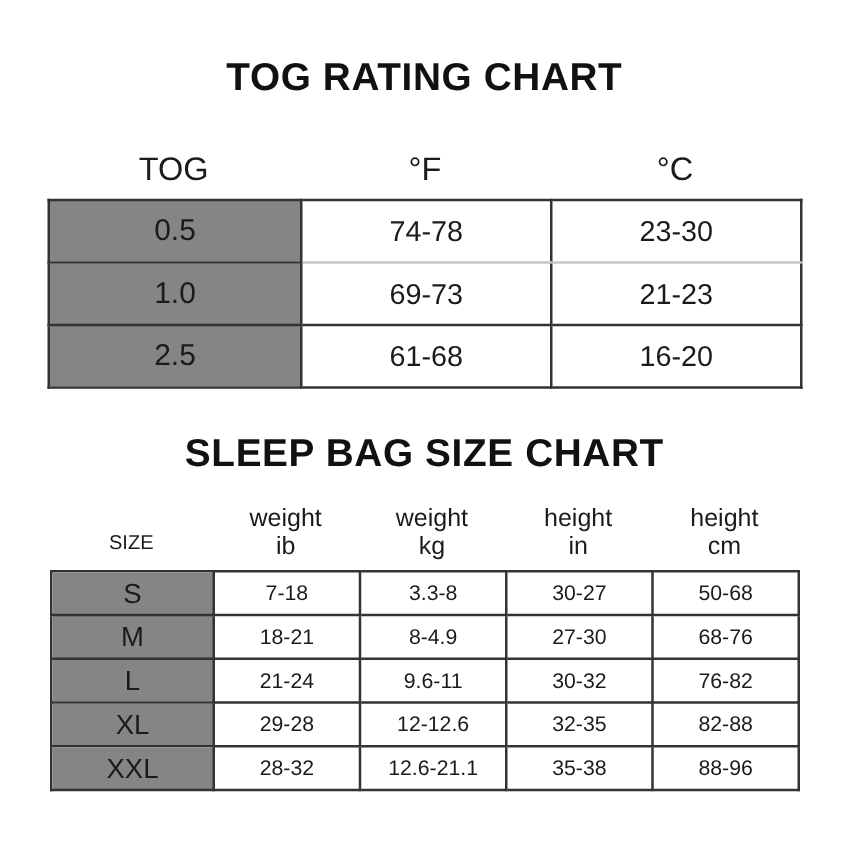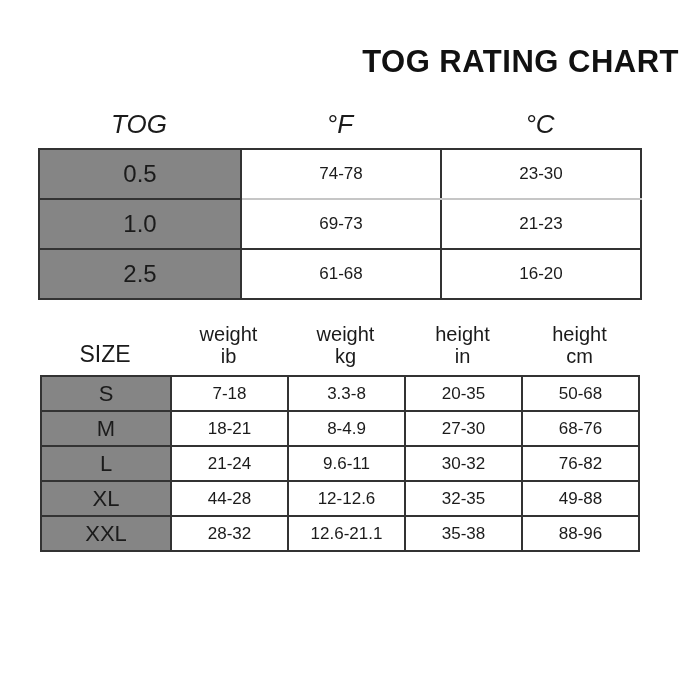--- a/index.html
+++ b/index.html
@@ -7,75 +7,74 @@
   body {
     width: 679px;
     height: 679px;
     background: #ffffff;
     font-family: "Liberation Sans", "DejaVu Sans", sans-serif;
     color: #1b1b1b;
     overflow: hidden;
   }
   .chart-title {
     margin: 44px 0 0 0;
-    text-align: right;
+    text-align: center;
     font-size: 31px;
     line-height: 36px;
     font-weight: 700;
     letter-spacing: 0.5px;
     color: #111111;
   }
   .chart-title.second { margin-top: 34px; }
 
   
   .thead {
     display: grid;
     align-items: center;
     justify-items: center;
     text-align: center;
     color: #1b1b1b;
   }
   .thead1 {
     grid-template-columns: 202px 200px 200px;
     width: 602px;
-    margin: 29px 0 0 38px;
+    margin: 40px 0 0 38px;
     height: 30px;
     font-size: 26px;
-    font-style: italic;
   }
   .thead2 {
     grid-template-columns: 130px 117px 117px 117px 117px;
     width: 598px;
     margin: 22px 0 0 40px;
     height: 46px;
     font-size: 20px;
     line-height: 22px;
   }
   .thead2 .th { white-space: pre-line; }
-  .thead2 .size-th { font-size: 23px; padding-top: 6px; margin-top: 12px; }
+  .thead2 .size-th { font-size: 16px; padding-top: 6px; margin-top: 12px; }
 
   table {
     border-collapse: collapse;
     table-layout: fixed;
   }
   td {
     border: 2px solid #333333;
     text-align: center;
     vertical-align: middle;
     padding: 0;
     overflow: hidden;
   }
   .row-label {
     background: #858585;
   }
   .tog-table {
     width: 602px;
     margin: 9px 0 0 38px;
   }
-  .tog-table td { height: 50px; font-size: 17px; }
+  .tog-table td { height: 50px; font-size: 23px; }
   .tog-table td.row-label { width: 202px; font-size: 24px; }
   .tog-table td.c2 { width: 200px; }
   .tog-table td.c3 { width: 200px; }
   
   .tog-table .light-bottom { border-bottom: 2px solid #c6c6c6; }
   .tog-table .light-top { border-top: 2px solid #c6c6c6; }
 
   .size-table {
     width: 598px;
     margin: 7px 0 0 40px;
@@ -110,62 +109,63 @@
       <td class="c3 light-top">21-23</td>
     </tr>
     <tr>
       <td class="row-label">2.5</td>
       <td class="c2">61-68</td>
       <td class="c3">16-20</td>
     </tr>
   </tbody>
     </table>
 
+  <h1 class="chart-title second">SLEEP BAG SIZE CHART</h1>
 
   <div class="thead thead2">
     <div class="th size-th">SIZE</div>
     <div class="th">weight
 ib</div>
     <div class="th">weight
 kg</div>
     <div class="th">height
 in</div>
     <div class="th">height
 cm</div>
   </div>
 
   <table class="size-table">
     <tbody>
         <tr>
       <td class="row-label">S</td>
       <td class="dc">7-18</td>
       <td class="dc">3.3-8</td>
-      <td class="dc">20-35</td>
+      <td class="dc">30-27</td>
       <td class="dc">50-68</td>
     </tr>
     <tr>
       <td class="row-label">M</td>
       <td class="dc">18-21</td>
       <td class="dc">8-4.9</td>
       <td class="dc">27-30</td>
       <td class="dc">68-76</td>
     </tr>
     <tr>
       <td class="row-label">L</td>
       <td class="dc">21-24</td>
       <td class="dc">9.6-11</td>
       <td class="dc">30-32</td>
       <td class="dc">76-82</td>
     </tr>
     <tr>
       <td class="row-label">XL</td>
-      <td class="dc">44-28</td>
+      <td class="dc">29-28</td>
       <td class="dc">12-12.6</td>
       <td class="dc">32-35</td>
-      <td class="dc">49-88</td>
+      <td class="dc">82-88</td>
     </tr>
     <tr>
       <td class="row-label">XXL</td>
       <td class="dc">28-32</td>
       <td class="dc">12.6-21.1</td>
       <td class="dc">35-38</td>
       <td class="dc">88-96</td>
     </tr>
   </tbody>
     </table>

